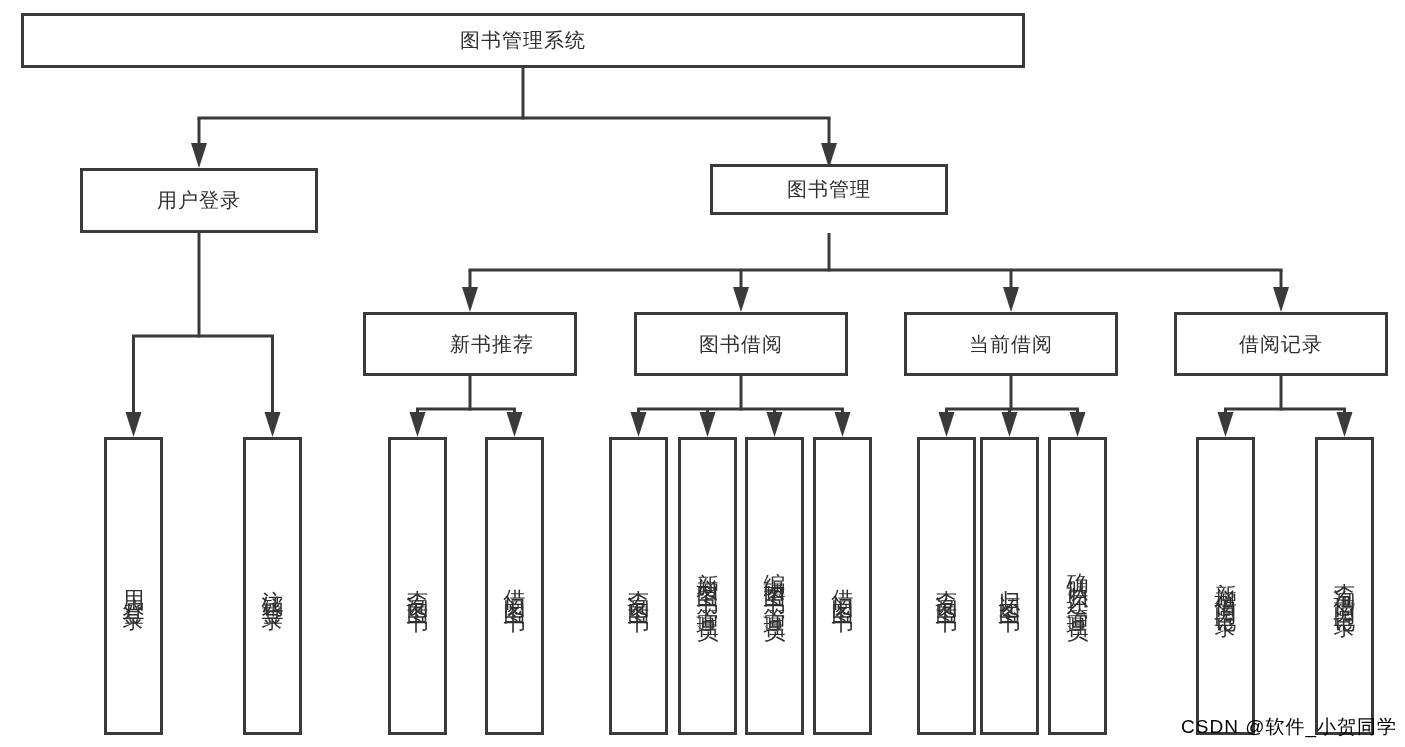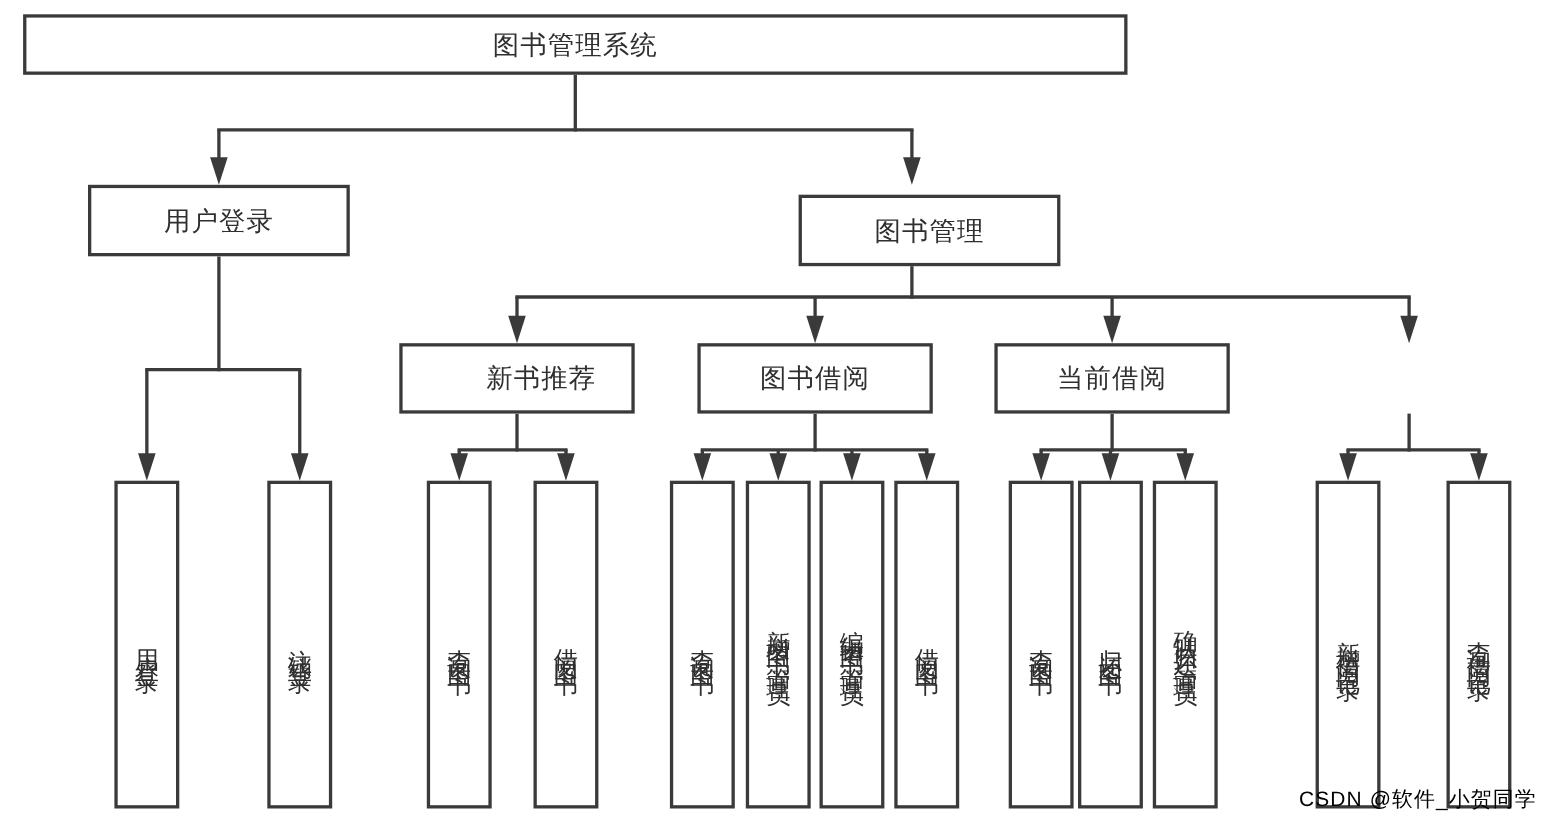--- a/index.html
+++ b/index.html
@@ -15,21 +15,21 @@
     position:absolute;
     box-sizing:border-box;
     border:3px solid #3a3a3a;
     background:#ffffff;
     display:flex;
     align-items:center;
     justify-content:center;
     color:#2f2f2f;
   }
   .hbox span{
-    font-size:24px;
+    font-size:20px;
     letter-spacing:1px;
     white-space:nowrap;
   }
   .vbox span{
     writing-mode:vertical-rl;
     font-size:22px;
     letter-spacing:7px;
     line-height:1;
   }
   #watermark{
@@ -102,32 +102,35 @@
       <polygon points="1336.5,412 1352.5,412 1344.5,437" fill="#3a3a3a"></polygon>
     </svg>
 
   <div class="box hbox" style="left:21px;top:13px;width:1004px;height:55px;">
     <span>图书管理系统</span>
   </div>
 
   <div class="box hbox" style="left:80px;top:168px;width:238px;height:65px;">
     <span>用户登录</span>
   </div>
-  <div class="box hbox" style="left:710px;top:177px;width:238px;height:65px;margin-left:16px;">
+  <div class="box hbox" style="left:710px;top:164px;width:238px;height:51px;">
     <span>图书管理</span>
   </div>
 
   <div class="box hbox" style="left:363px;top:312px;width:214px;height:64px;padding-left:44px;">
     <span>新书推荐</span>
   </div>
   <div class="box hbox" style="left:634px;top:312px;width:214px;height:64px;">
     <span>图书借阅</span>
   </div>
   <div class="box hbox" style="left:904px;top:312px;width:214px;height:64px;">
     <span>当前借阅</span>
+  </div>
+  <div class="box hbox" style="left:1174px;top:312px;width:214px;height:64px;">
+    <span>借阅记录</span>
   </div>
 
   <div class="box vbox" style="left:104px;top:437px;width:59px;height:298px;">
     <span>用户登录</span>
   </div>
   <div class="box vbox" style="left:243px;top:437px;width:59px;height:298px;">
     <span>注销登录</span>
   </div>
 
   <div class="box vbox" style="left:388px;top:437px;width:59px;height:298px;">

